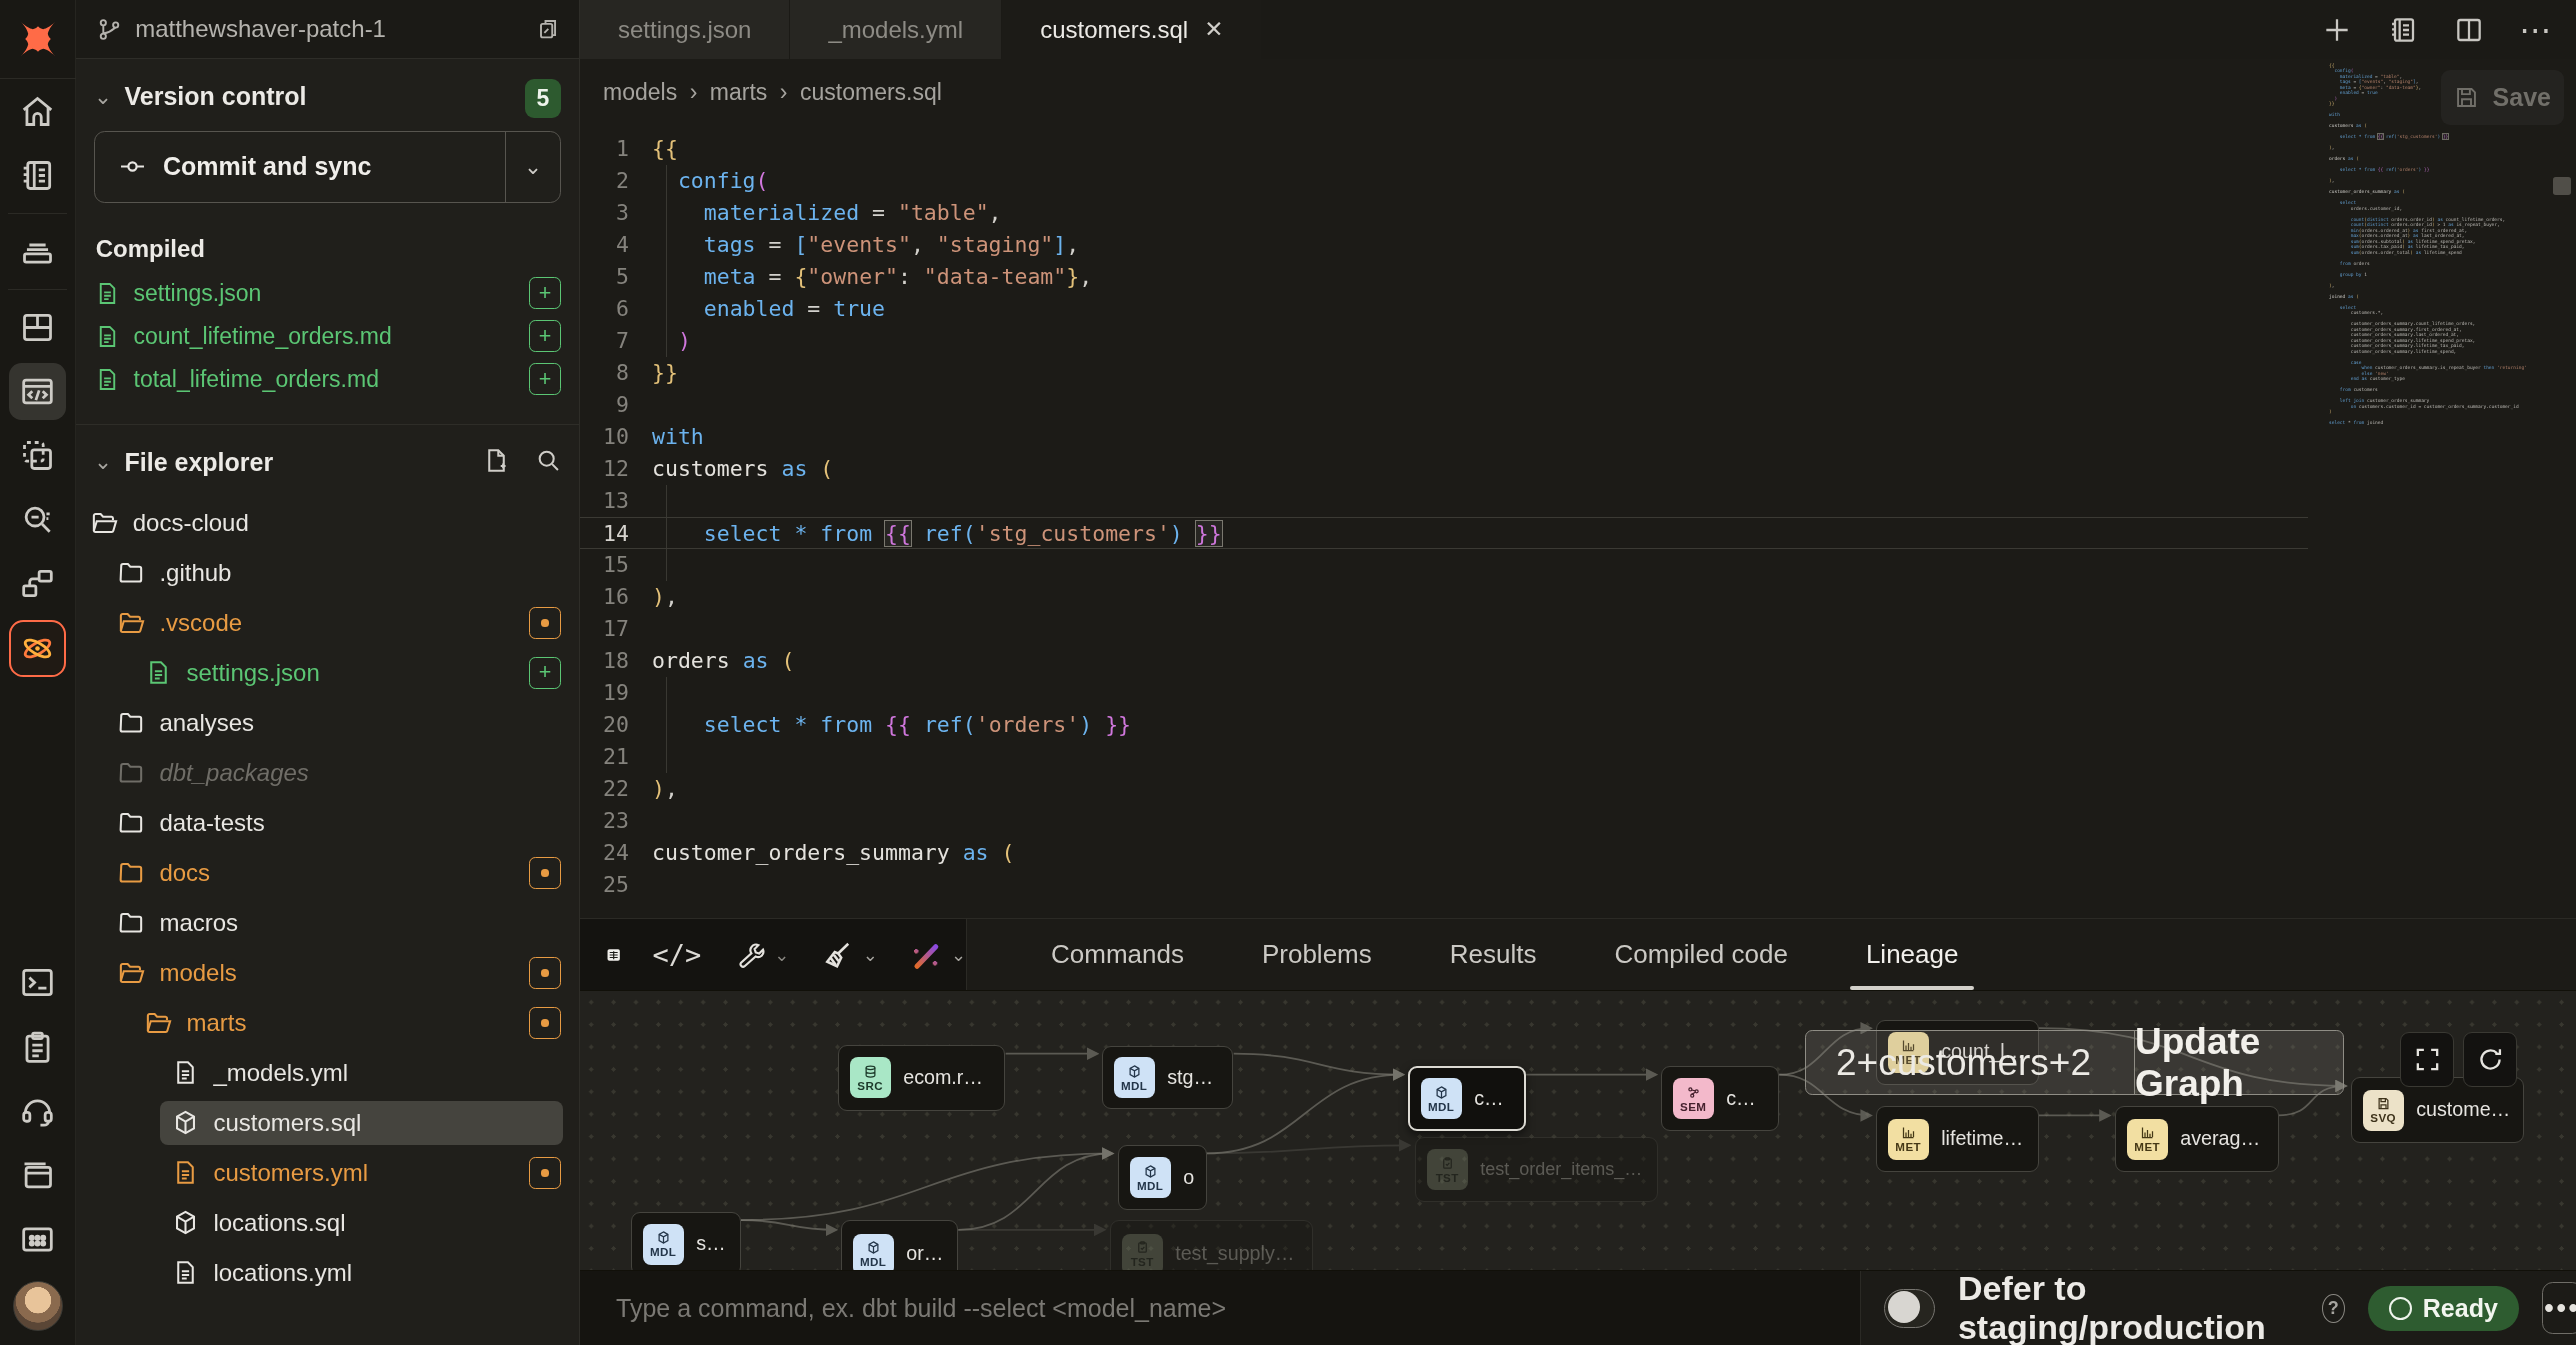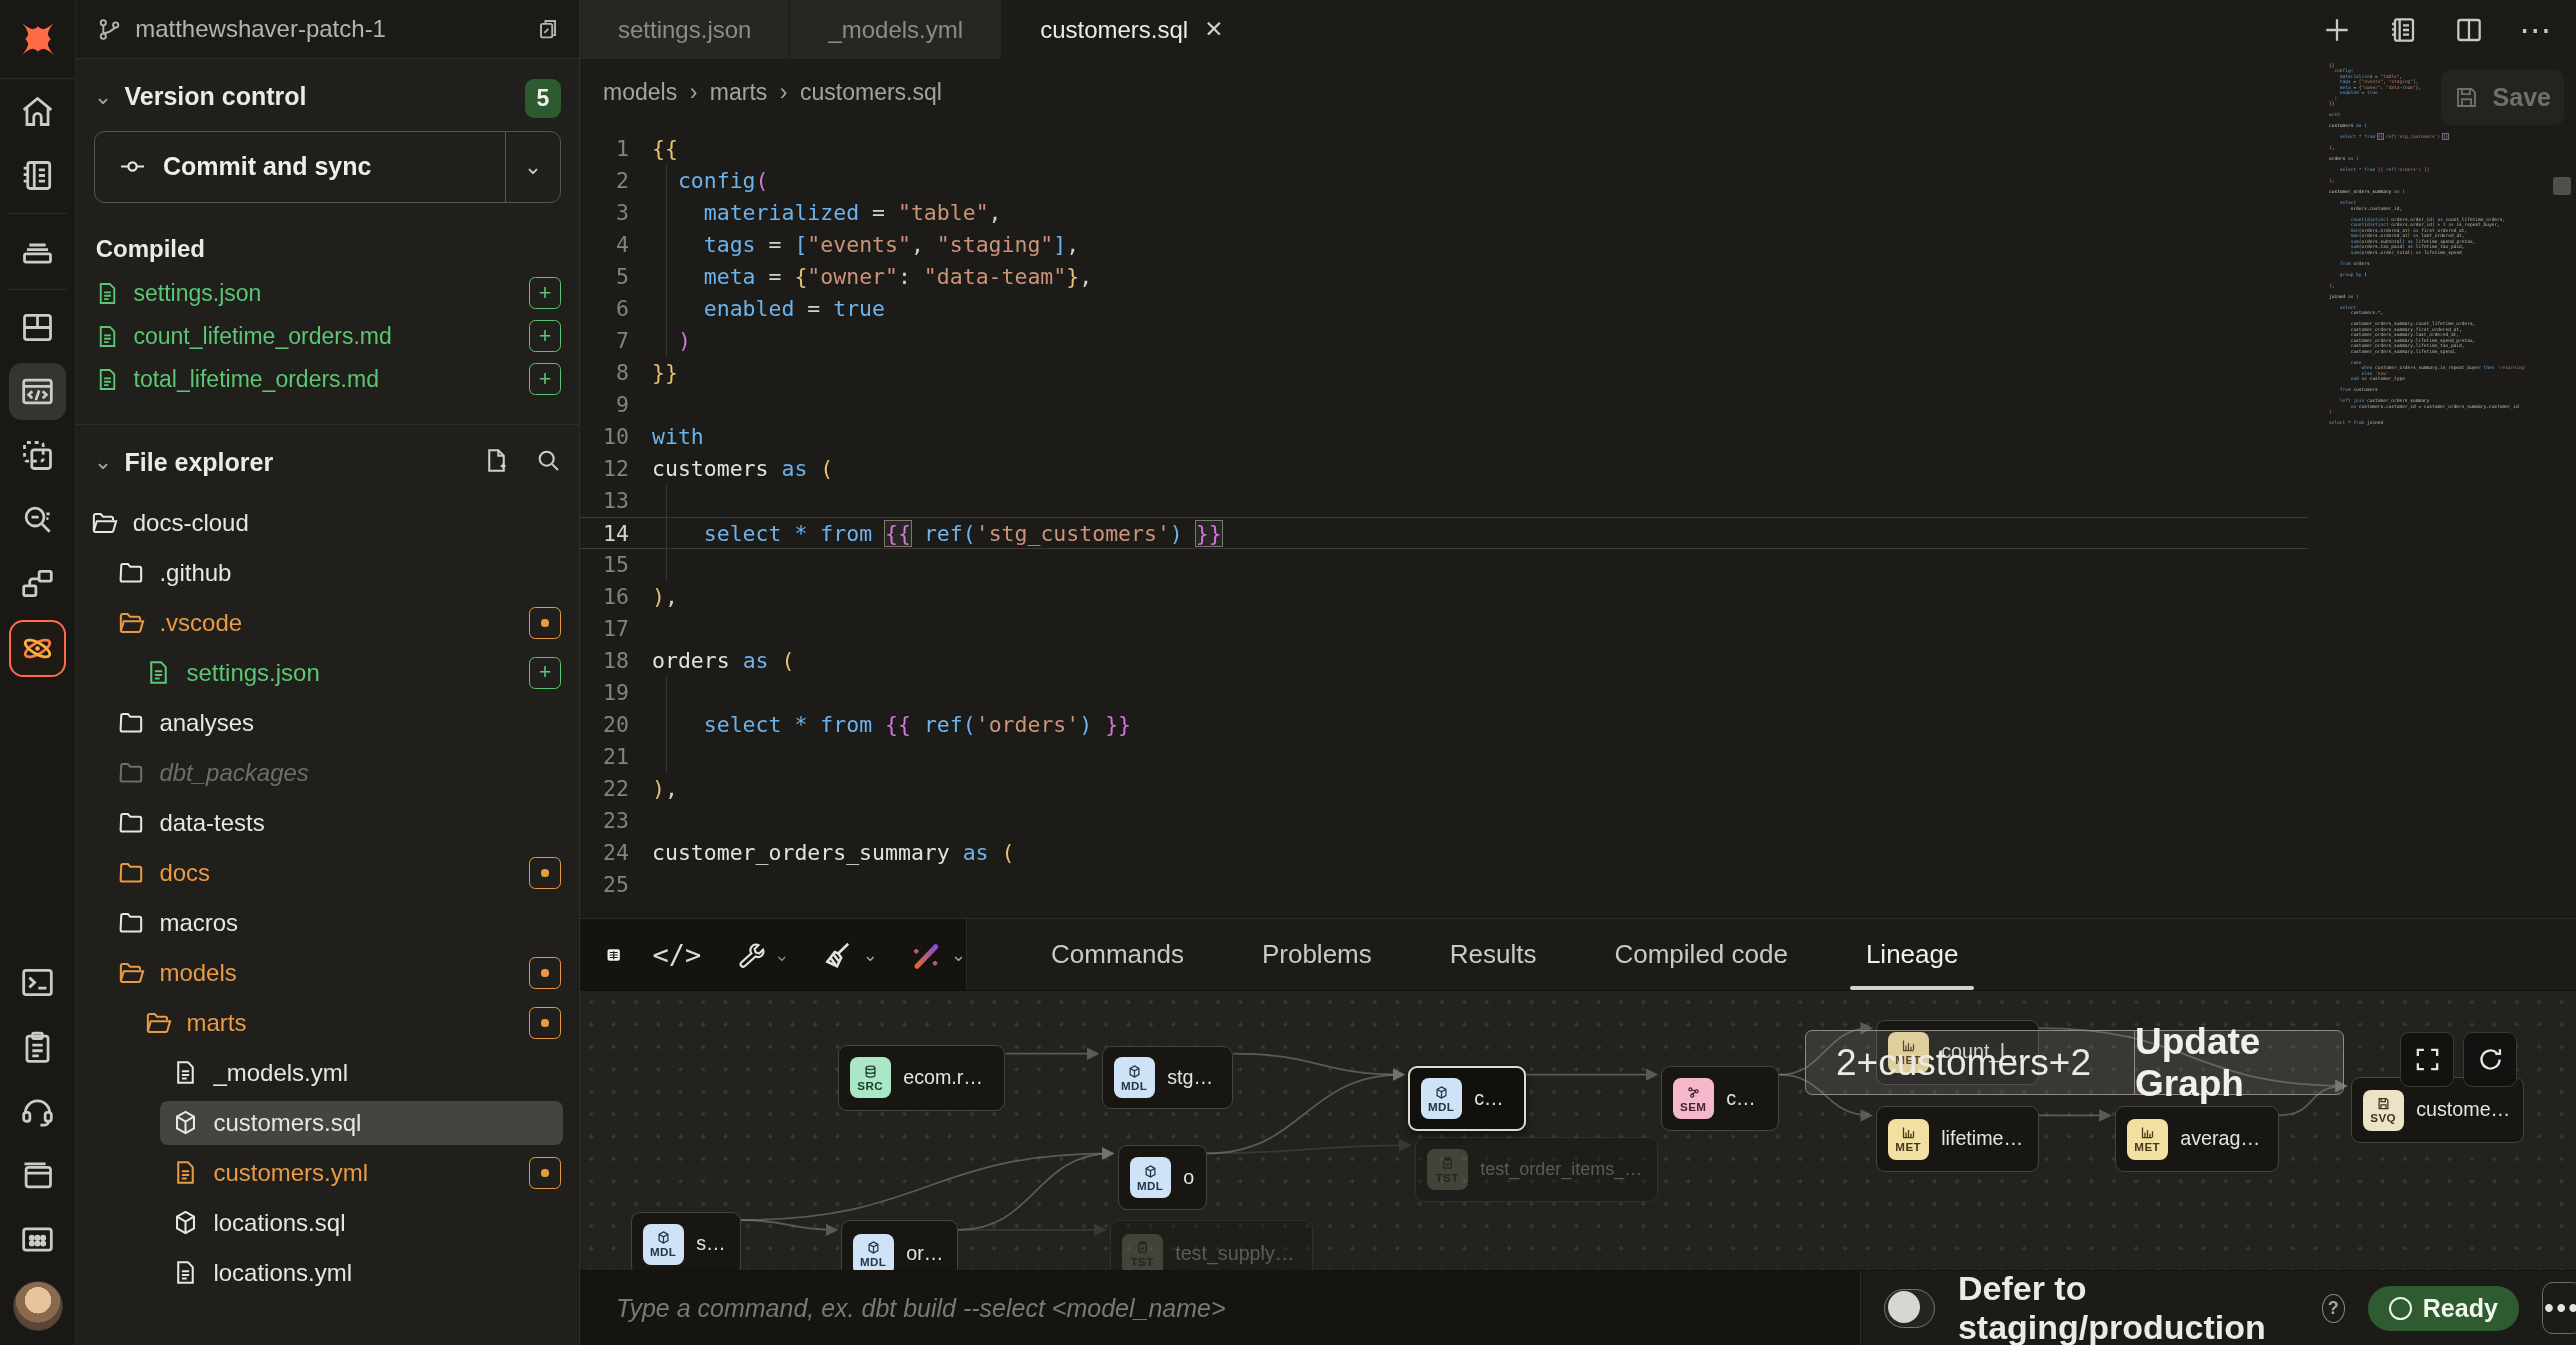--- a/index.html
+++ b/index.html
@@ -128,21 +128,21 @@
   .go-btn { flex:1; display:flex; align-items:center; justify-content:center; font-size:37px;
     font-weight:bold; color:#f2f0eb; }
   .lin-btn { position:absolute; width:54px; height:55px; background:#131210; border:1.8px solid #3a3933;
     border-radius:9px; display:flex; align-items:center; justify-content:center; color:#e6e4df;
     z-index:4; }
 
   
   .statusbar { height:75px; background:#1c1b17; border-top:1.8px solid #111009; display:flex;
     flex-shrink:0; }
   .cmd-zone { width:1281px; background:#151410; display:flex; align-items:center; padding-left:36px;
-    border-right:1.8px solid #2b2a25; flex-shrink:0;font-style:italic; }
+    border-right:1.8px solid #2b2a25; flex-shrink:0; }
   .cmd-zone .ph { font-size:25px; color:#7b7974; }
   .status-right { flex:1; display:flex; align-items:center; gap:23px; padding:0 23px; }
   .toggle { width:66px; height:39px; border:1.8px solid #777570; border-radius:19.7px; background:#26251f;
     position:relative; margin-left:auto; }
   .toggle .knob { position:absolute; left:2.7px; top:1.8px; width:32px; height:32px; border-radius:50%;
     background:#d8d6d1; }
   .defer-label { font-size:34px; font-weight:bold; color:#eceae6; }
   .help-ic { width:29px; height:29px; border:1.8px solid #8a8882; border-radius:50%; color:#a7a5a0;
     font-size:18px; display:flex; align-items:center; justify-content:center; font-weight:bold; }
   .ready-pill { height:45px; background:#2e5c30; border-radius:22.4px; display:flex; align-items:center;

